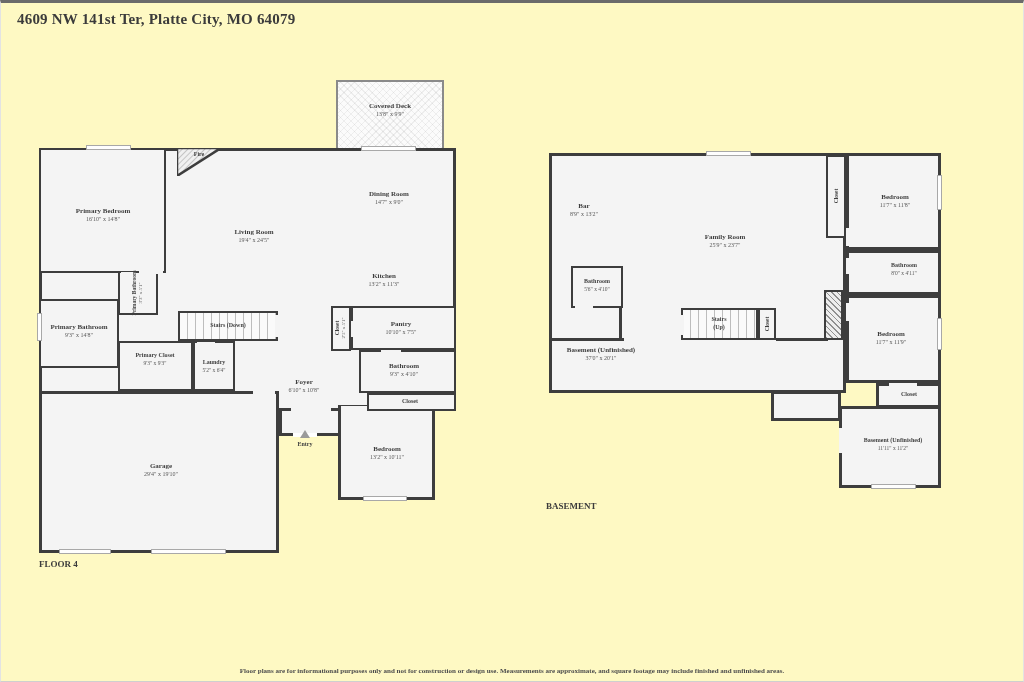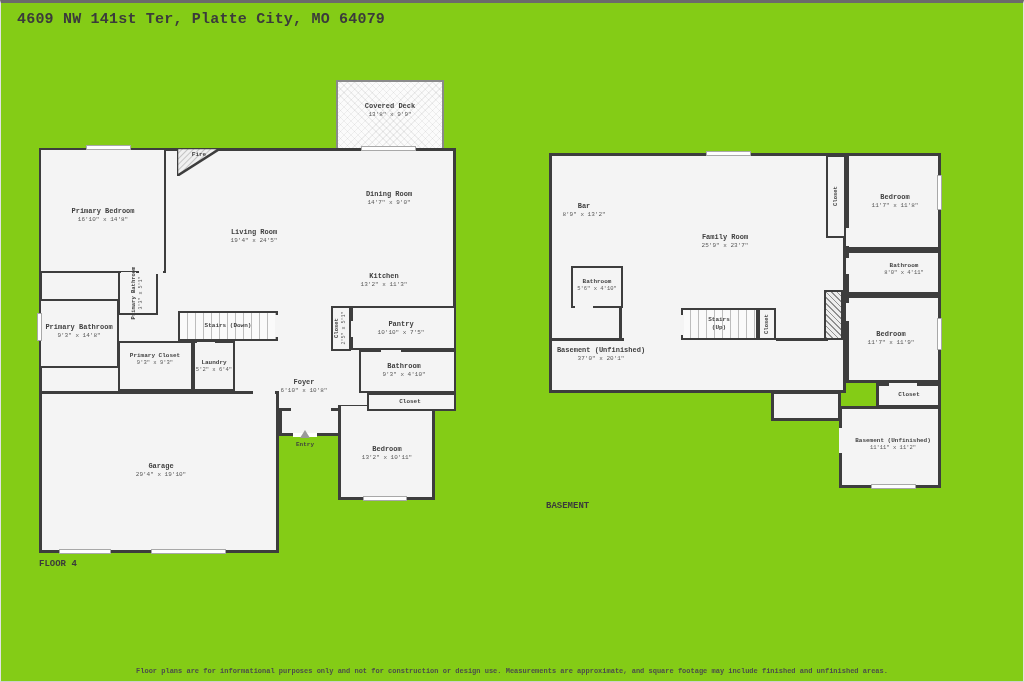--- a/index.html
+++ b/index.html
@@ -1,17 +1,17 @@
 <!DOCTYPE html>
 <html><head>
 <meta charset="utf-8">
 <style>
   html,body{margin:0;padding:0;background:#fff;}
-  #page{position:relative;width:1024px;height:682px;background:#84cc16;
-        font-family:Liberation Mono, monospace;overflow:hidden;
+  #page{position:relative;width:1024px;height:682px;background:#fef9c3;
+        font-family:Liberation Serif, serif;overflow:hidden;
         border-top:3px solid #6b6b6b;border-bottom:1px solid #cfcfcf;
         border-left:1px solid #e3e3e3;border-right:1px solid #e3e3e3;box-sizing:border-box;}
   #main-title{position:absolute;left:16px;top:8px;font-size:15px;font-weight:700;color:#3b3b3b;letter-spacing:.2px;}
   .room{position:absolute;background:#f4f4f4;border:2px solid #3d3d3d;box-sizing:border-box;}
   .outer{border-width:3px;}
   .thin{border-width:2px;border-color:#8a8a8a;}
   .deck{background:
       repeating-linear-gradient(45deg,rgba(0,0,0,.055) 0 1px,transparent 1px 5px),
       repeating-linear-gradient(-45deg,rgba(0,0,0,.055) 0 1px,transparent 1px 5px),#fbfbfb;}
   .stairs{background:repeating-linear-gradient(90deg,transparent 0 7px,#bdbdbd 7px 8px),#fafafa;}

